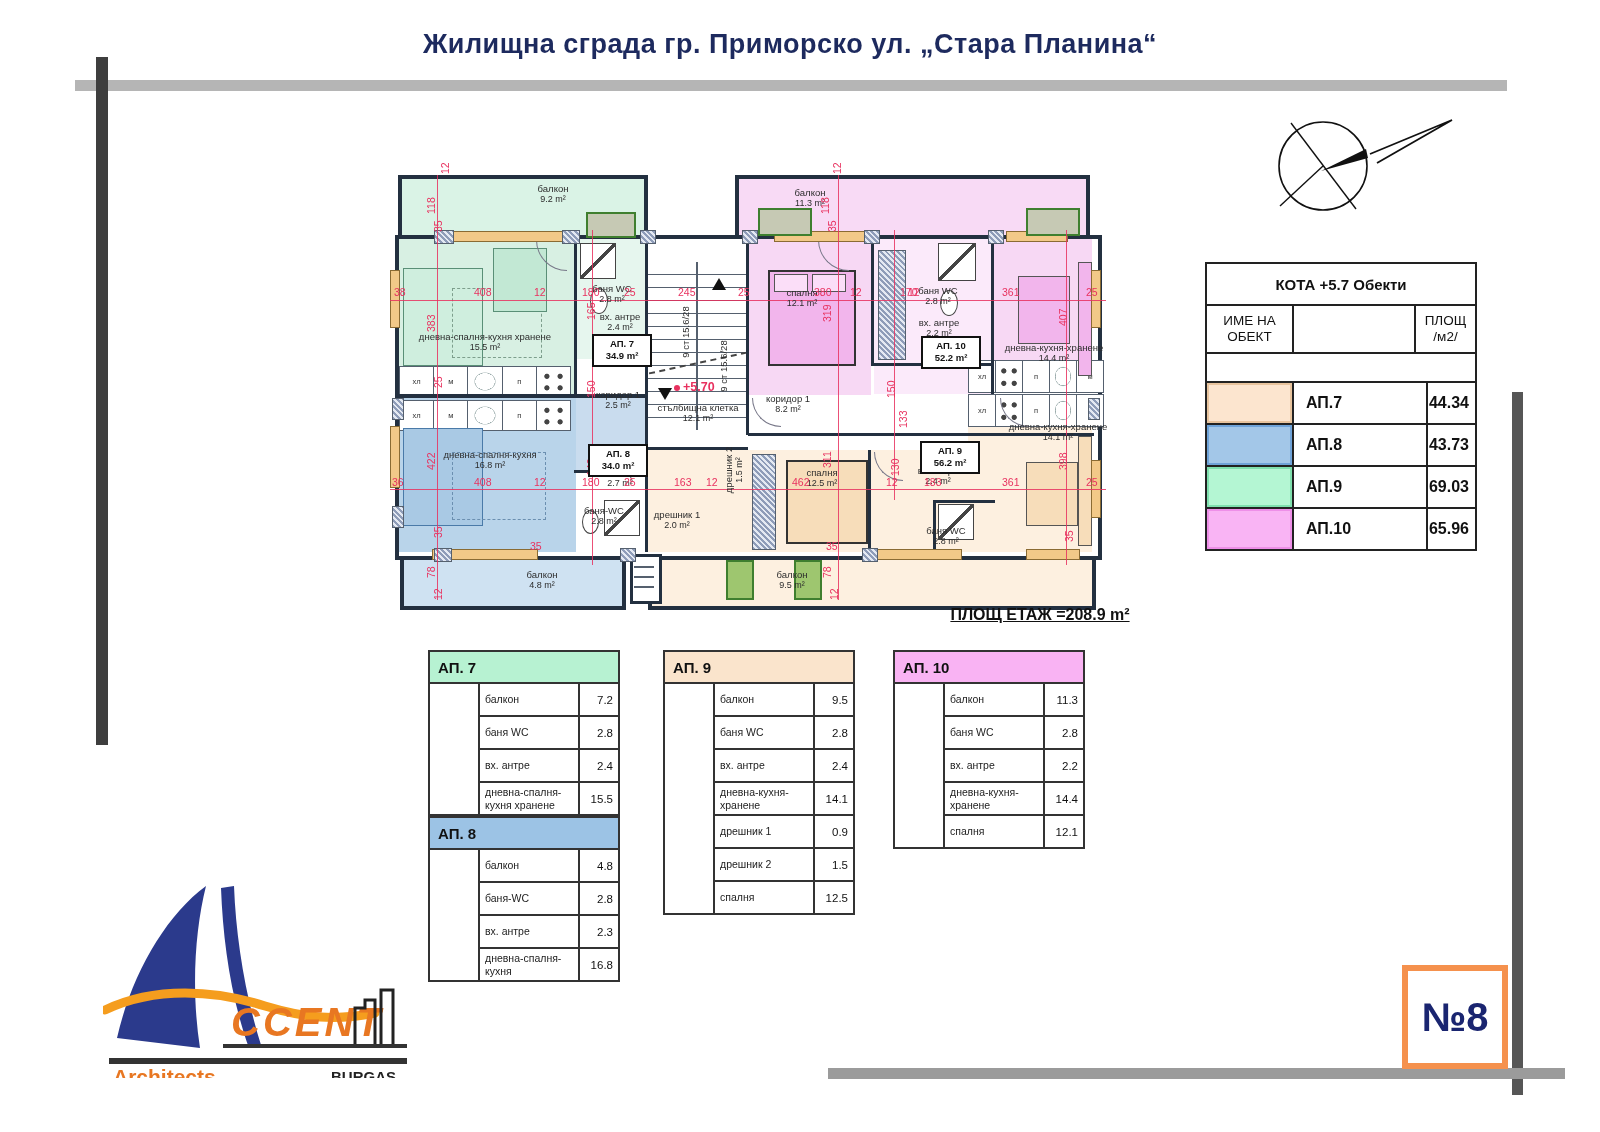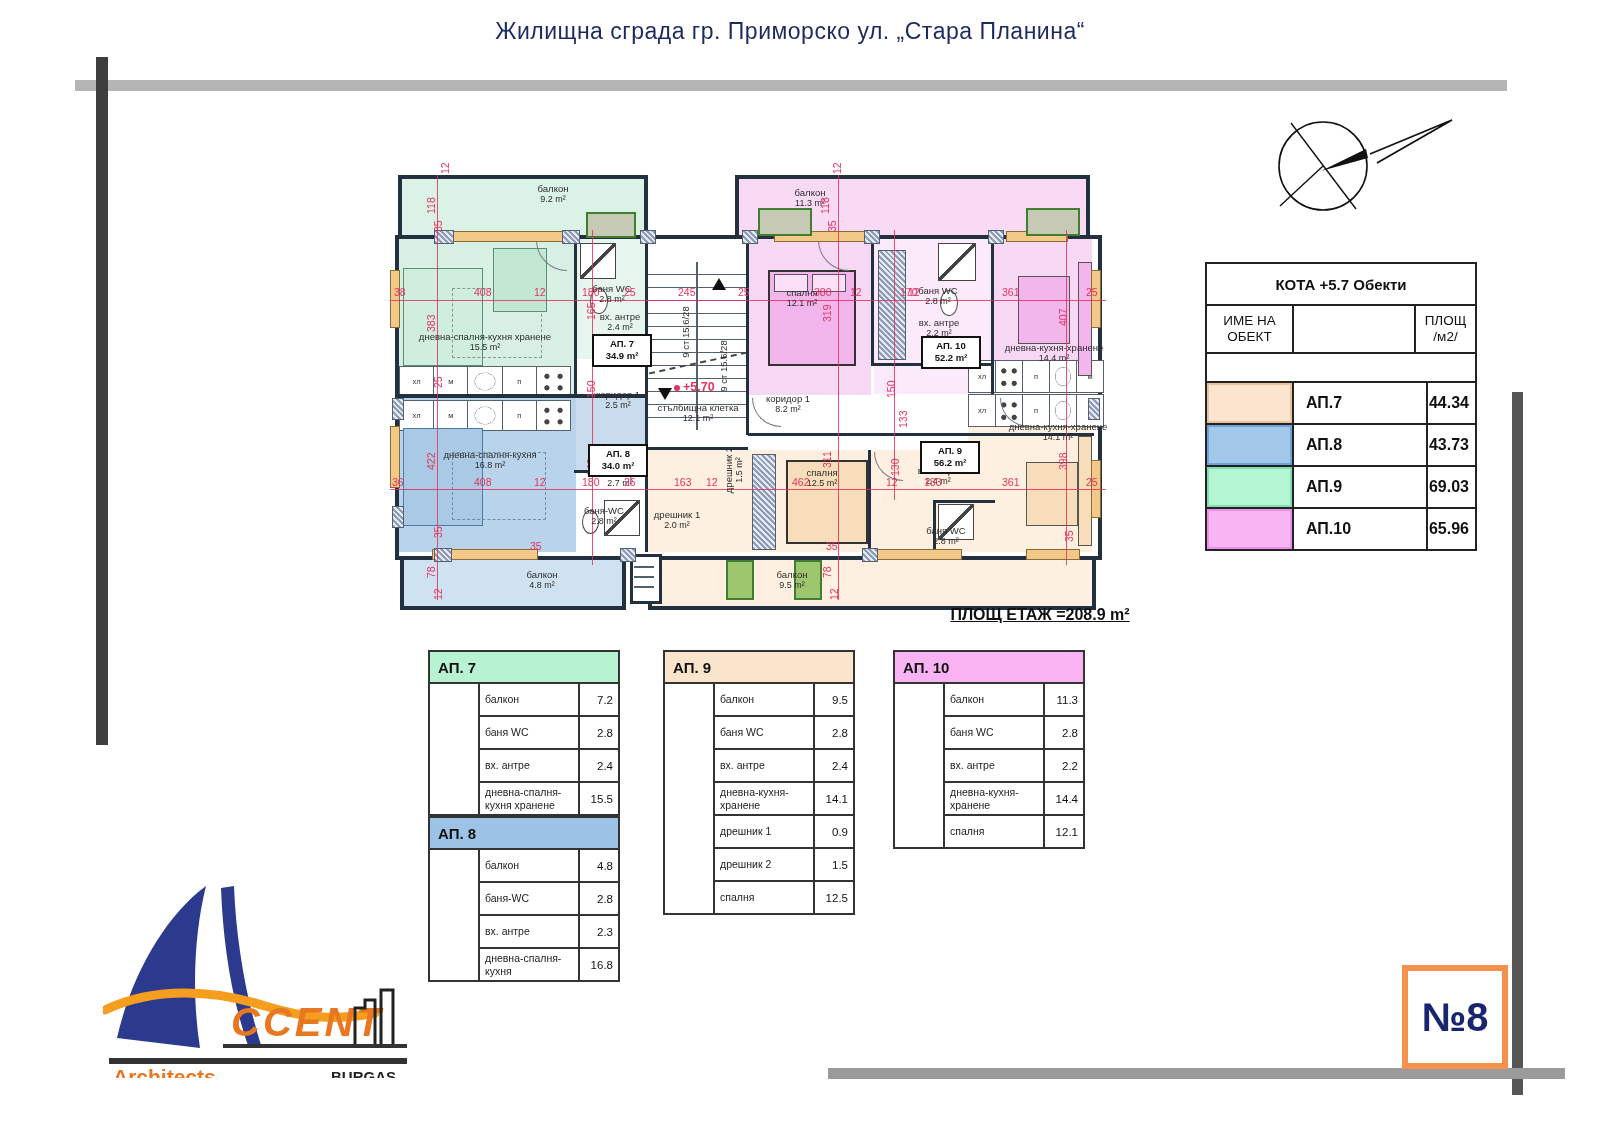--- a/index.html
+++ b/index.html
@@ -2,22 +2,22 @@
 <html><head>
 <meta charset="utf-8">
 <style>
   html,body{margin:0;padding:0;background:#fff;}
   .page{position:relative;width:1600px;height:1132px;background:#fff;overflow:hidden;
         font-family:"Liberation Sans",sans-serif;}
   .abs{position:absolute;}
   
   .bar{position:absolute;}
   
-  .title{position:absolute;left:75px;top:18px;width:1430px;text-align:center;
-         font-size:23px;font-weight:normal;color:#1d2a5e;letter-spacing:.5px;}
+  .title{position:absolute;left:75px;top:29px;width:1430px;text-align:center;
+         font-size:27px;font-weight:bold;color:#1d2a5e;letter-spacing:.5px;}
   
   .sumtab{position:absolute;left:1205px;top:262px;width:268px;border:2px solid #222;
           background:#fff;font-size:14px;color:#111;}
   .sumtab .hd{height:40px;display:flex;align-items:center;justify-content:center;
               font-weight:bold;border-bottom:2px solid #222;font-size:15px;}
   .sumtab .sub{display:flex;height:46px;border-bottom:2px solid #222;}
   .sumtab .sub div{display:flex;align-items:center;justify-content:center;text-align:center;
                    line-height:1.15;font-size:13.5px;}
   .sumtab .sub .c1{width:85px;border-right:2px solid #222;}
   .sumtab .sub .c2{width:120px;border-right:2px solid #222;}

